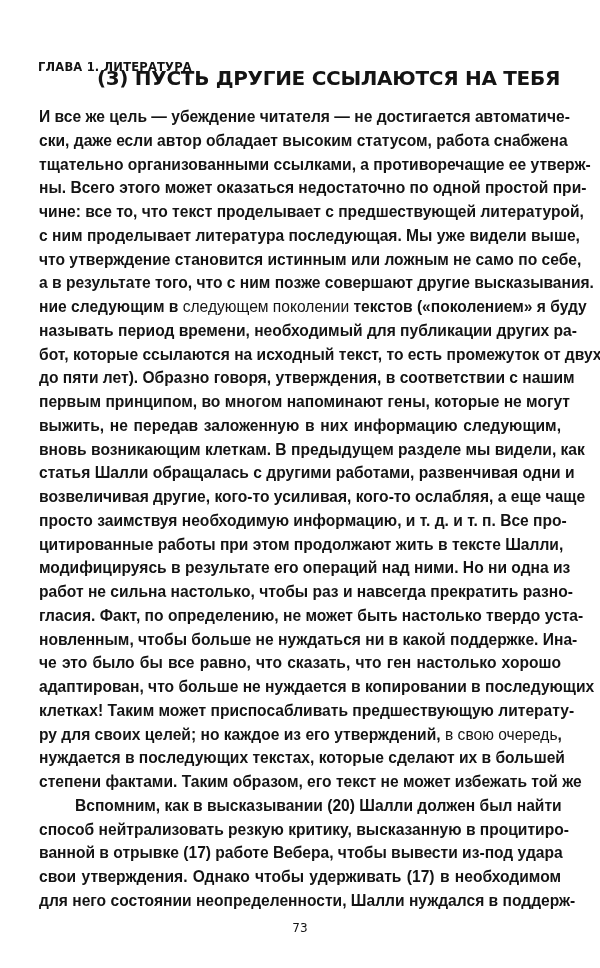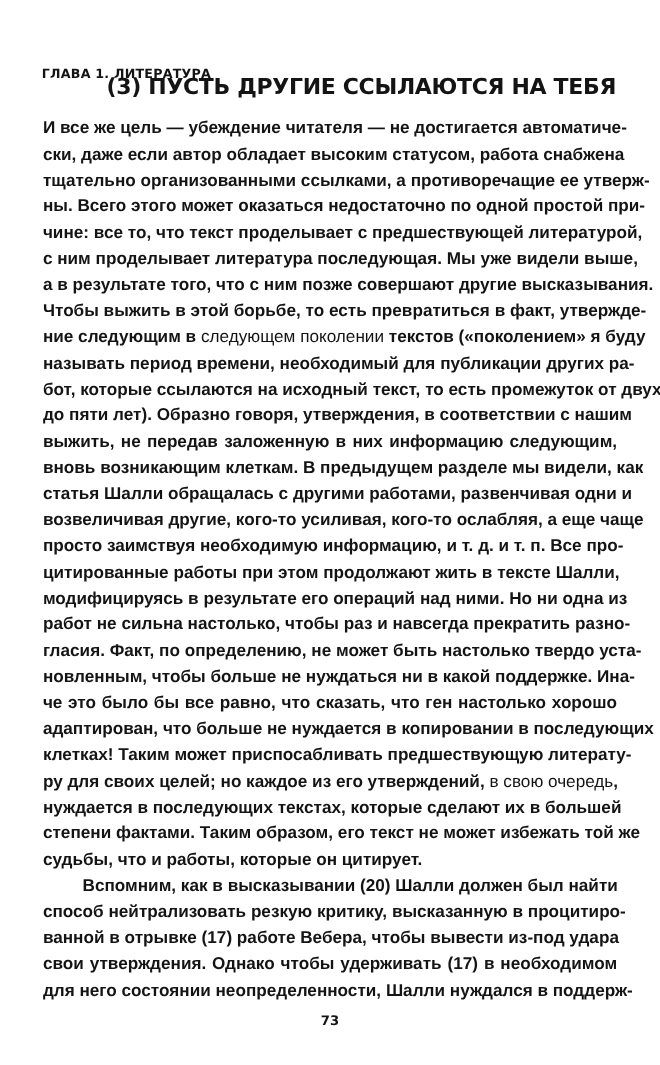--- a/index.html
+++ b/index.html
@@ -19,59 +19,59 @@
     position: absolute; left: 39px; top: 105px; width: 522px;
     font-family: "Liberation Sans", sans-serif; font-weight: bold; font-size: 15.6px;
     line-height: 23.75px;
   }
   .line { display: block; white-space: nowrap; text-align: justify; text-align-last: justify; height: 23.75px; }
   .line.last { text-align-last: left; }
   .line.indent { padding-left: 36px; }
   .it { font-weight: normal; }
   .page-number {
     position: absolute; left: 0; right: 0; top: 921px; text-align: center;
-    font-family: "DejaVu Sans", sans-serif; font-weight: bold; font-size: 12px;
+    font-family: "DejaVu Sans", sans-serif; font-weight: normal; font-size: 12px;
   }
 </style>
 </head>
 <body>
 
 <div class="running-head">ГЛАВА 1. ЛИТЕРАТУРА</div>
 <div class="section-title">(3) ПУСТЬ ДРУГИЕ ССЫЛАЮТСЯ НА ТЕБЯ</div>
 
 <div class="body-text">
   <span class="line">И все же цель — убеждение читателя — не достигается автоматиче-</span>
   <span class="line">ски, даже если автор обладает высоким статусом, работа снабжена</span>
   <span class="line">тщательно организованными ссылками, а противоречащие ее утверж-</span>
   <span class="line">ны. Всего этого может оказаться недостаточно по одной простой при-</span>
   <span class="line">чине: все то, что текст проделывает с предшествующей литературой,</span>
   <span class="line">с ним проделывает литература последующая. Мы уже видели выше,</span>
+  <span class="line">что утверждение становится истинным или ложным не само по себе,</span>
   <span class="line">а в результате того, что с ним позже совершают другие высказывания.</span>
-  <span class="line">Чтобы выжить в этой борьбе, то есть превратиться в факт, утвержде-</span>
   <span class="line"><span>ние следующим в </span><span class="it">следующем поколении</span><span> текстов («поколением» я буду</span></span>
   <span class="line">называть период времени, необходимый для публикации других ра-</span>
   <span class="line">бот, которые ссылаются на исходный текст, то есть промежуток от двух</span>
   <span class="line">до пяти лет). Образно говоря, утверждения, в соответствии с нашим</span>
+  <span class="line">первым принципом, во многом напоминают гены, которые не могут</span>
   <span class="line">выжить, не передав заложенную в них информацию следующим,</span>
   <span class="line">вновь возникающим клеткам. В предыдущем разделе мы видели, как</span>
   <span class="line">статья Шалли обращалась с другими работами, развенчивая одни и</span>
   <span class="line">возвеличивая другие, кого-то усиливая, кого-то ослабляя, а еще чаще</span>
   <span class="line">просто заимствуя необходимую информацию, и т. д. и т. п. Все про-</span>
   <span class="line">цитированные работы при этом продолжают жить в тексте Шалли,</span>
   <span class="line">модифицируясь в результате его операций над ними. Но ни одна из</span>
   <span class="line">работ не сильна настолько, чтобы раз и навсегда прекратить разно-</span>
   <span class="line">гласия. Факт, по определению, не может быть настолько твердо уста-</span>
   <span class="line">новленным, чтобы больше не нуждаться ни в какой поддержке. Ина-</span>
   <span class="line">че это было бы все равно, что сказать, что ген настолько хорошо</span>
   <span class="line">адаптирован, что больше не нуждается в копировании в последующих</span>
   <span class="line">клетках! Таким может приспосабливать предшествующую литерату-</span>
   <span class="line"><span>ру для своих целей; но каждое из его утверждений, </span><span class="it">в свою очередь</span><span>,</span></span>
   <span class="line">нуждается в последующих текстах, которые сделают их в большей</span>
   <span class="line">степени фактами. Таким образом, его текст не может избежать той же</span>
-  <span class="line last">судьбы, что и работы, которые он цитирует.</span>
   <span class="line indent">Вспомним, как в высказывании (20) Шалли должен был найти</span>
   <span class="line">способ нейтрализовать резкую критику, высказанную в процитиро-</span>
   <span class="line">ванной в отрывке (17) работе Вебера, чтобы вывести из-под удара</span>
   <span class="line">свои утверждения. Однако чтобы удерживать (17) в необходимом</span>
   <span class="line">для него состоянии неопределенности, Шалли нуждался в поддерж-</span>
 </div>
 
 <div class="page-number">73</div>
 
 </body></html>

